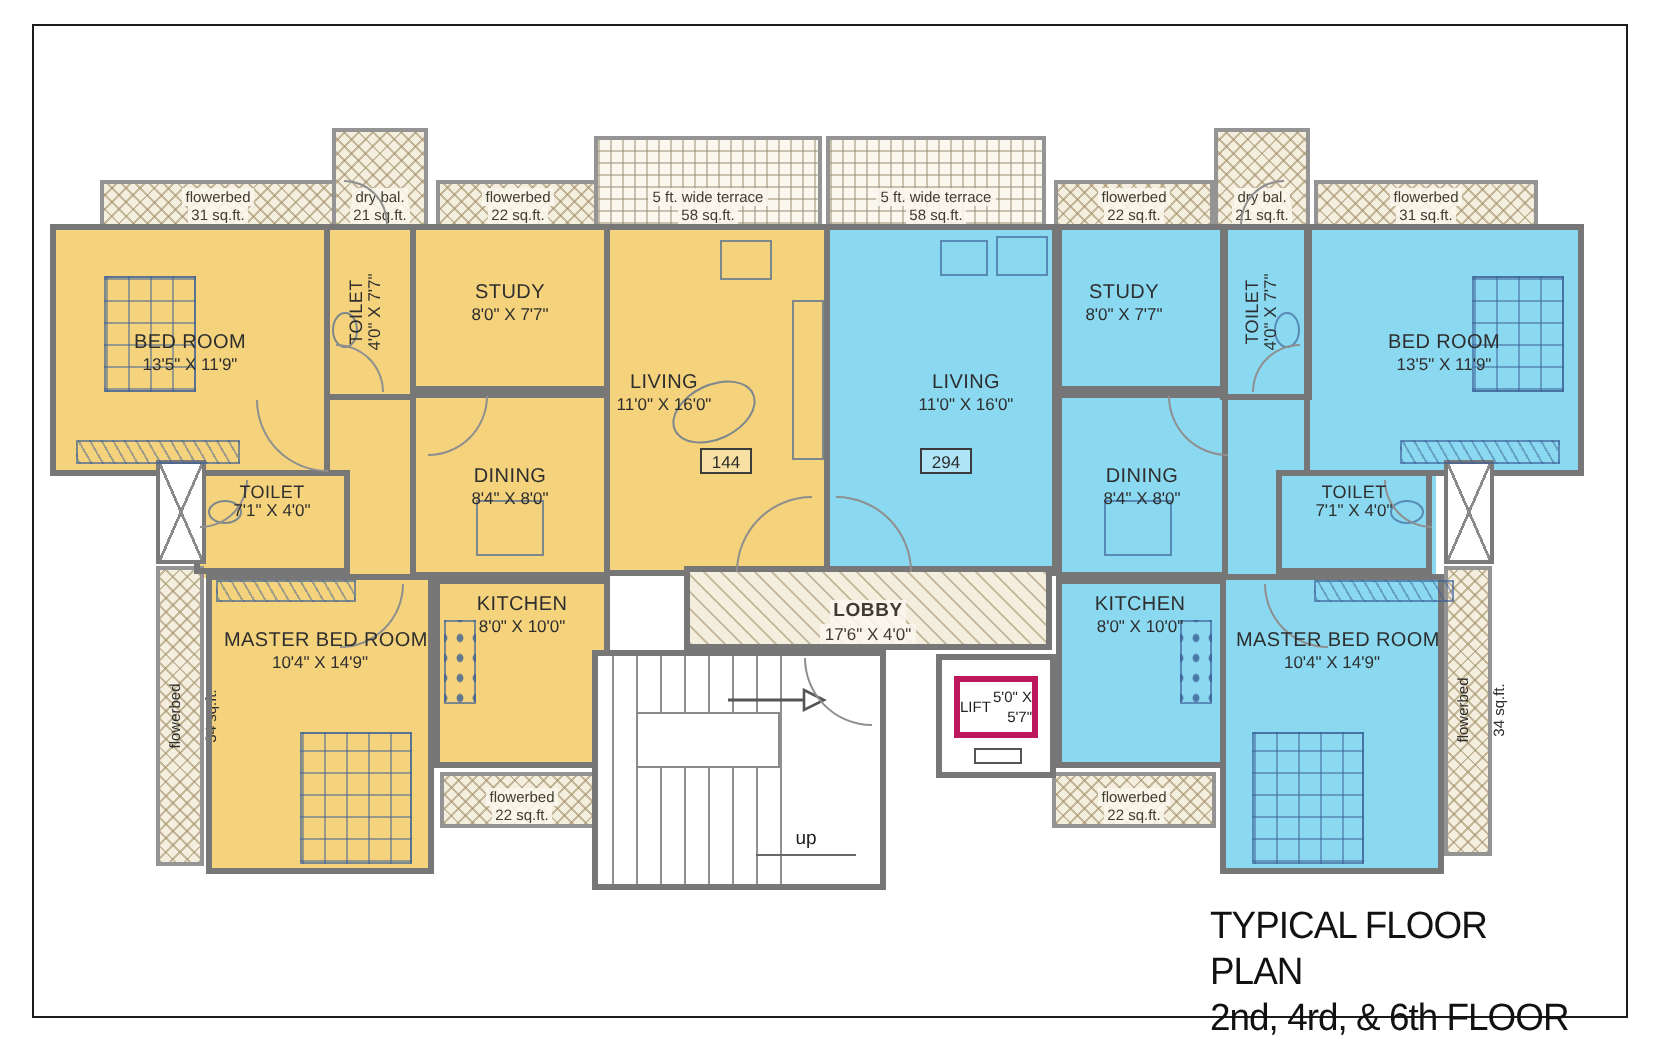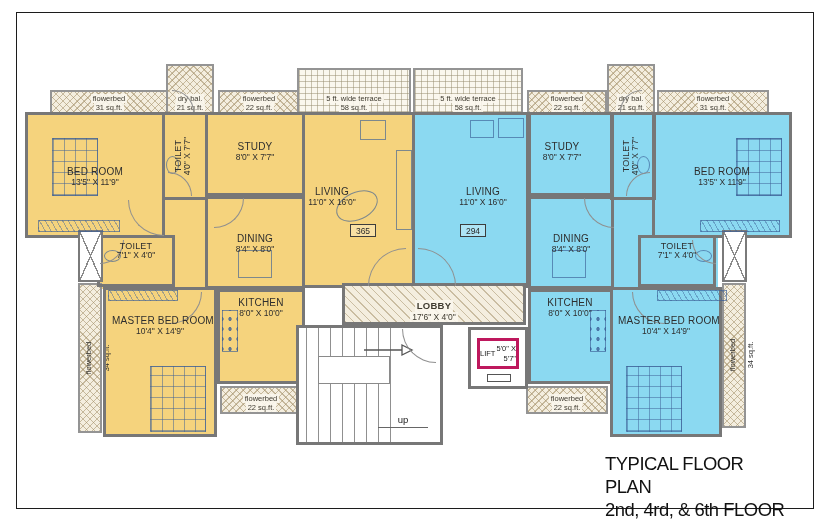--- a/index.html
+++ b/index.html
@@ -219,21 +219,21 @@
     <div class="dim">4'0" X 7'7"</div>
     </div>
   <div class="lbl" style="left:215px;top:141px;width:80px">
     <div class="nm">STUDY</div>
     <div class="dim">8'0" X 7'7"</div>
     </div>
   <div class="lbl" style="left:292px;top:186px;width:80px">
     <div class="nm">LIVING</div>
     <div class="dim">11'0" X 16'0"</div>
     </div>
-  <div class="badge" style="left:350px;top:224px;width:26px;height:13px">365</div>
+  <div class="badge" style="left:350px;top:224px;width:26px;height:13px">144</div>
   <div class="lbl" style="left:103px;top:241px;width:66px">
     <div class="nm" style="font-size:9px">TOILET</div>
     <div class="dim">7'1" X 4'0"</div>
     </div>
   <div class="lbl" style="left:215px;top:233px;width:80px">
     <div class="nm">DINING</div>
     <div class="dim">8'4" X 8'0"</div>
     </div>
   <div class="lbl" style="left:226px;top:297px;width:70px">
     <div class="nm">KITCHEN</div>

